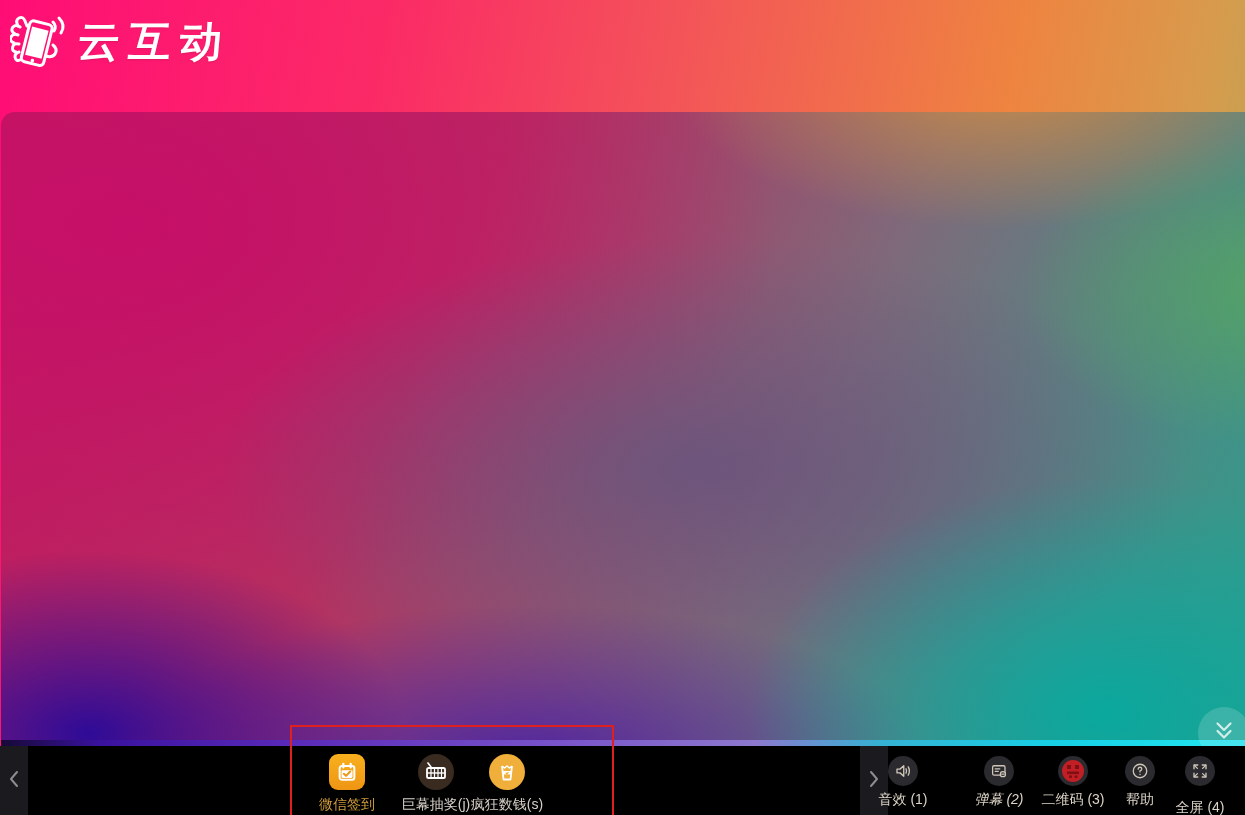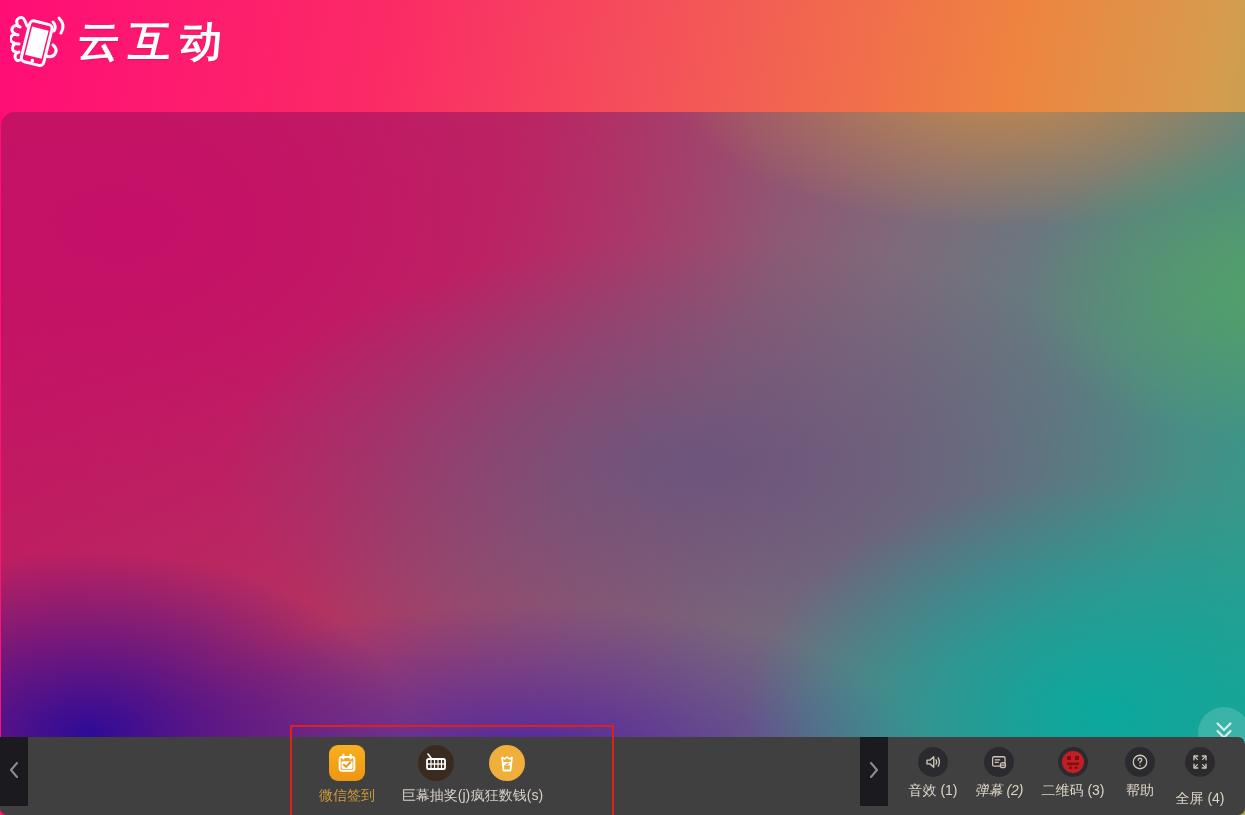--- a/index.html
+++ b/index.html
@@ -35,21 +35,21 @@
     background:linear-gradient(to right,#140833 0%,#3a12a0 8%,#5a2bbd 24%,#7a55cc 44%,#8f7ad2 60%,#35b4d8 70%,#17d2ea 84%,#22e4f2 96%);
     opacity:.95;
   }
   
   .collapse-btn{
     position:absolute;left:1198px;top:707px;width:52px;height:52px;border-radius:50%;
     background:rgba(255,255,255,.16);display:flex;align-items:center;justify-content:center;
     cursor:pointer;
   }
   
-  .toolbar{position:absolute;left:0;bottom:0;width:100%;height:78px;background:#404040;border-radius:7px;}
+  .toolbar{position:absolute;left:0;bottom:0;width:100%;height:69px;background:#000000;}
   .page-btn{
     position:absolute;top:0;height:69px;width:28px;background:#1b1b1f;
     display:flex;align-items:center;justify-content:center;cursor:pointer;
   }
   .page-btn.prev{left:0;}
   .page-btn.next{left:860px;}
   .app-item{
     position:absolute;top:8px;display:flex;flex-direction:column;align-items:center;
     cursor:pointer;
   }
@@ -173,21 +173,21 @@
   </div>
 
   <div class="page-btn next">
     <span>
       <svg width="16" height="20" viewBox="0 0 16 20" fill="none" stroke="#8d8d91" stroke-width="2" stroke-linecap="round" stroke-linejoin="round">
         <polyline points="5,3 11,10 5,17"></polyline>
       </svg>
     </span>
   </div>
 
-  <div class="ctrl-item" style="left:899px;width:68px;">
+  <div class="ctrl-item" style="left:869px;width:68px;">
     <div class="ctrl-badge">
       <svg width="18" height="18" viewBox="0 0 24 24" fill="none" stroke="#cfc6b8" stroke-width="1.8" stroke-linejoin="round" stroke-linecap="round">
         <path d="M4 9.5h4l5-4.5v14l-5-4.5H4z"></path>
         <path d="M16 9 q1.6 3 0 6"></path>
         <path d="M19 6.5 q3 5.5 0 11"></path>
       </svg>
     </div>
     <div class="ctrl-label">音效 (1)</div>
   </div>
 

